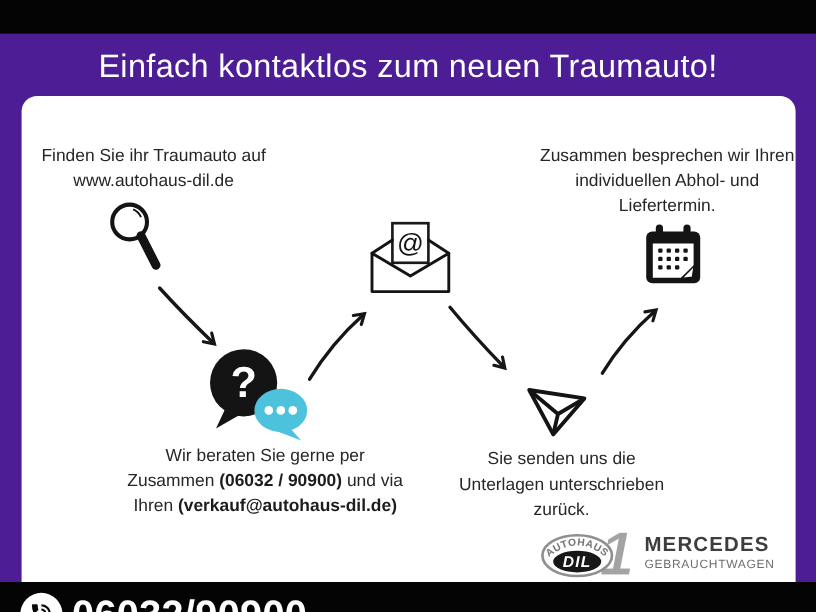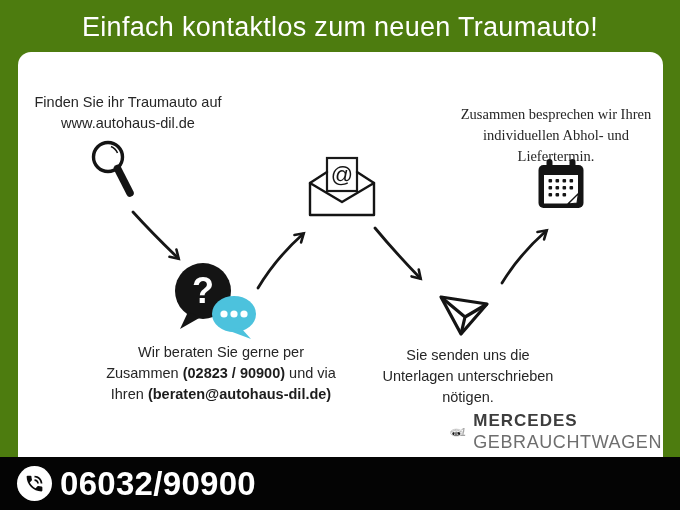--- a/index.html
+++ b/index.html
@@ -1,63 +1,63 @@
 <!DOCTYPE html>
 <html><head>
 <meta charset="utf-8">
 <style>
   html,body{margin:0;padding:0;background:#040404;}
   body{width:680px;height:510px;overflow:hidden;font-family:"Liberation Sans",sans-serif;position:relative;}
-  .screen{position:absolute;inset:0;background:#4d7c0f;}
+  .screen{position:absolute;inset:0;background:#4c1d95;margin-top:28px;}
 
   .top-bar{position:absolute;left:0;top:0;width:680px;height:52px;display:flex;align-items:center;justify-content:center;}
   .title{color:#ffffff;font-size:27px;font-weight:400;letter-spacing:.3px;padding-top:2px;}
 
   .panel{position:absolute;left:18px;top:52px;width:645px;height:491px;background:#ffffff;border-radius:13px;}
 
   .tb{position:absolute;margin:0;text-align:center;font-size:14.5px;line-height:1.45;color:#262626;}
   .tb strong{font-weight:700;color:#1c1c1c;}
   .tb.find{left:8px;top:40px;width:204px;}
   .tb.send{left:232px;top:36px;width:196px;}
-  .tb.appt{left:428px;top:52px;width:220px;font-family:Liberation Serif, serif;}
+  .tb.appt{left:428px;top:40px;width:220px;}
   .tb.consult{left:84px;top:290px;width:238px;}
   .tb.return{left:352px;top:293px;width:196px;}
 
   .icon{position:absolute;}
   .ic-magnifier{left:70px;top:86px;}
   .ic-envelope{left:285px;top:104px;}
   .ic-calendar{left:518px;top:106px;}
   .ic-bubbles{left:150px;top:204px;}
   .ic-plane{left:418px;top:236px;}
   .arrows{position:absolute;left:0;top:0;width:645px;height:405px;}
 
   .logo-row{position:absolute;left:432px;top:356px;width:212px;height:48px;display:flex;align-items:center;gap:7px;}
   .brand-text{display:flex;flex-direction:column;gap:1px;}
   .brand-l1{font-size:17px;font-weight:700;letter-spacing:1px;color:#3d3d3d;}
-  .brand-l2{font-size:18px;font-weight:400;letter-spacing:.6px;color:#6e6e6e;}
+  .brand-l2{font-size:10px;font-weight:400;letter-spacing:.6px;color:#6e6e6e;}
 
   .bottom-bar{position:absolute;left:0;top:457px;width:680px;height:53px;background:#040404;display:flex;align-items:center;padding-left:17px;box-sizing:border-box;gap:8px;}
   .phone-badge{width:35px;height:35px;border-radius:50%;background:#ffffff;display:flex;align-items:center;justify-content:center;}
   .phone-number{color:#ffffff;font-size:33px;font-weight:700;letter-spacing:.3px;}
 </style>
 </head>
 <body>
 
 <div class="screen">
 
   <header class="top-bar">
     <span class="title">Einfach kontaktlos zum neuen Traumauto!</span>
   </header>
 
   <section class="panel">
 
     <p class="tb find">Finden Sie ihr Traumauto auf www.autohaus-dil.de</p>
     <p class="tb appt">Zusammen besprechen wir Ihren individuellen Abhol- und Liefertermin.</p>
-    <p class="tb consult"><span>Wir beraten Sie gerne per Zusammen </span><strong>(02823 / 90900)</strong><span> und via Ihren </span><strong>(beraten@autohaus-dil.de)</strong></p>
-    <p class="tb return">Sie senden uns die Unterlagen unterschrieben nötigen.</p>
+    <p class="tb consult"><span>Wir beraten Sie gerne per Zusammen </span><strong>(06032 / 90900)</strong><span> und via Ihren </span><strong>(verkauf@autohaus-dil.de)</strong></p>
+    <p class="tb return">Sie senden uns die Unterlagen unterschrieben zurück.</p>
 
     <svg class="icon ic-magnifier" width="50" height="62" viewBox="0 0 50 62">
       <circle cx="20" cy="19" r="14.5" fill="none" stroke="#141414" stroke-width="3.4"></circle>
       <path d="M23,8.5 A12,12 0 0 1 29.5,15" fill="none" stroke="#141414" stroke-width="1.6"></path>
       <line x1="29.5" y1="30.5" x2="42" y2="55" stroke="#141414" stroke-width="7.5" stroke-linecap="round"></line>
     </svg>
 
     <svg class="icon ic-envelope" width="78" height="62" viewBox="0 0 78 62">
       <rect x="24" y="2" width="30" height="33" fill="#ffffff" stroke="#1a1a1a" stroke-width="2.2"></rect>
       <text x="39" y="26" font-size="22" text-anchor="middle" fill="#141414" font-family="Liberation Sans, sans-serif">@</text>

